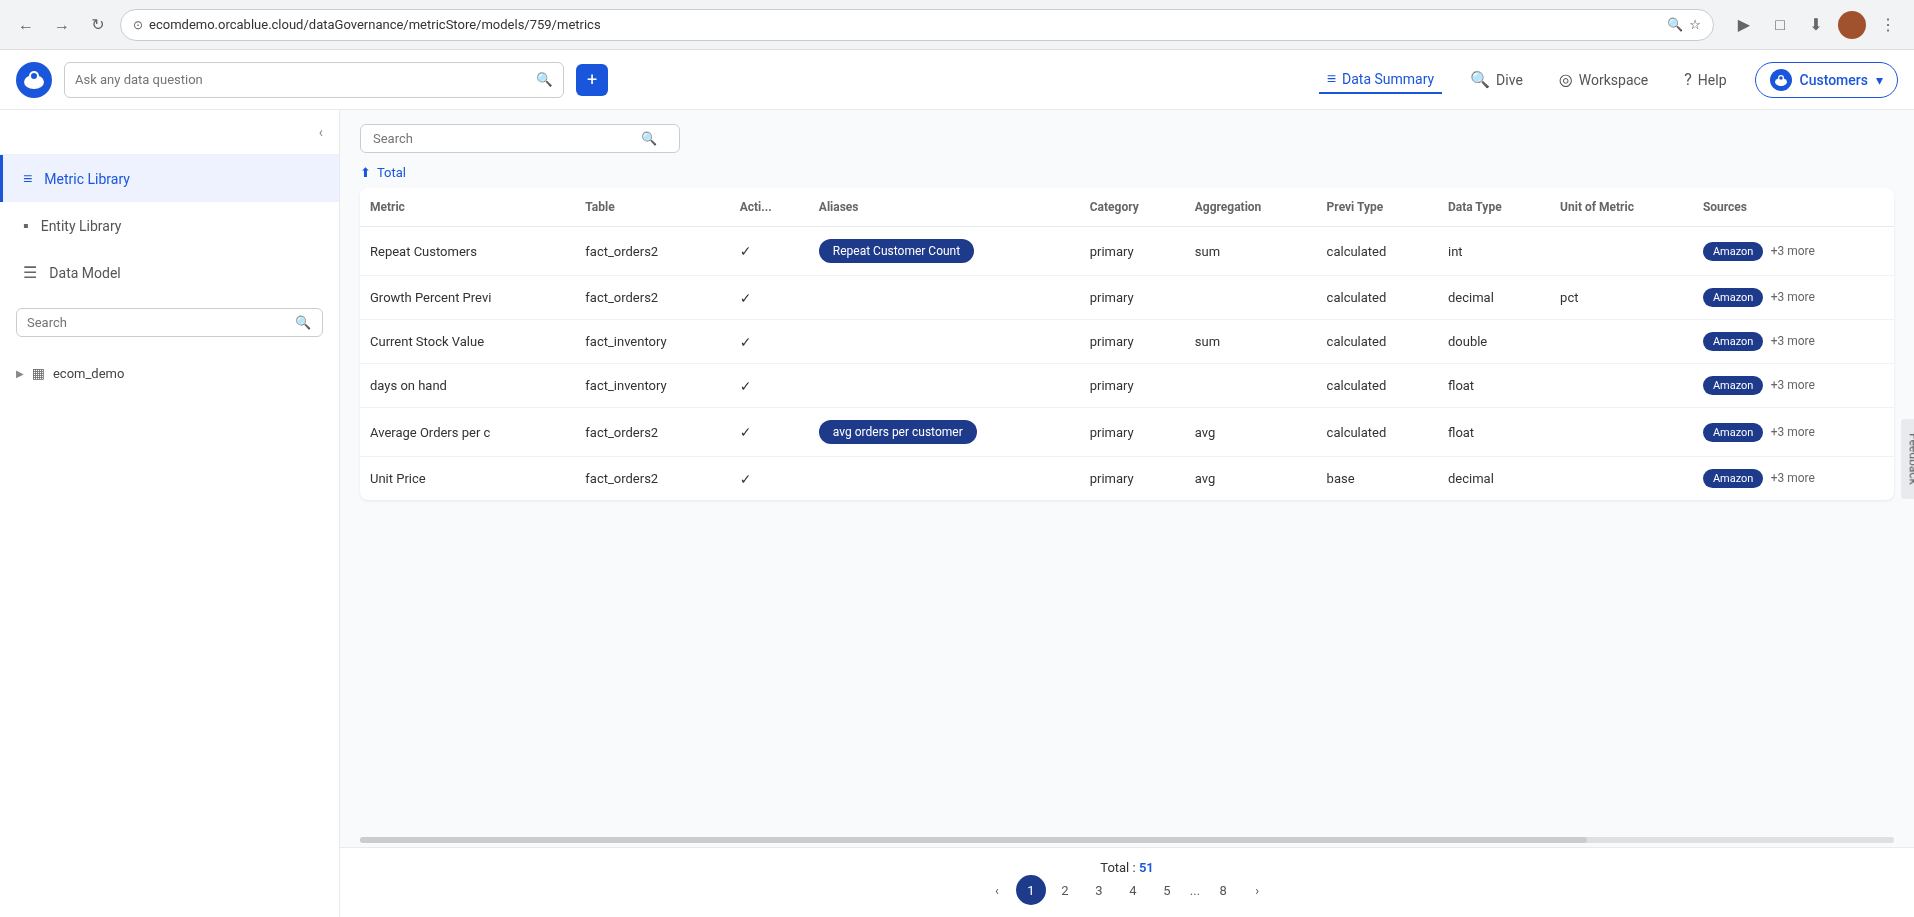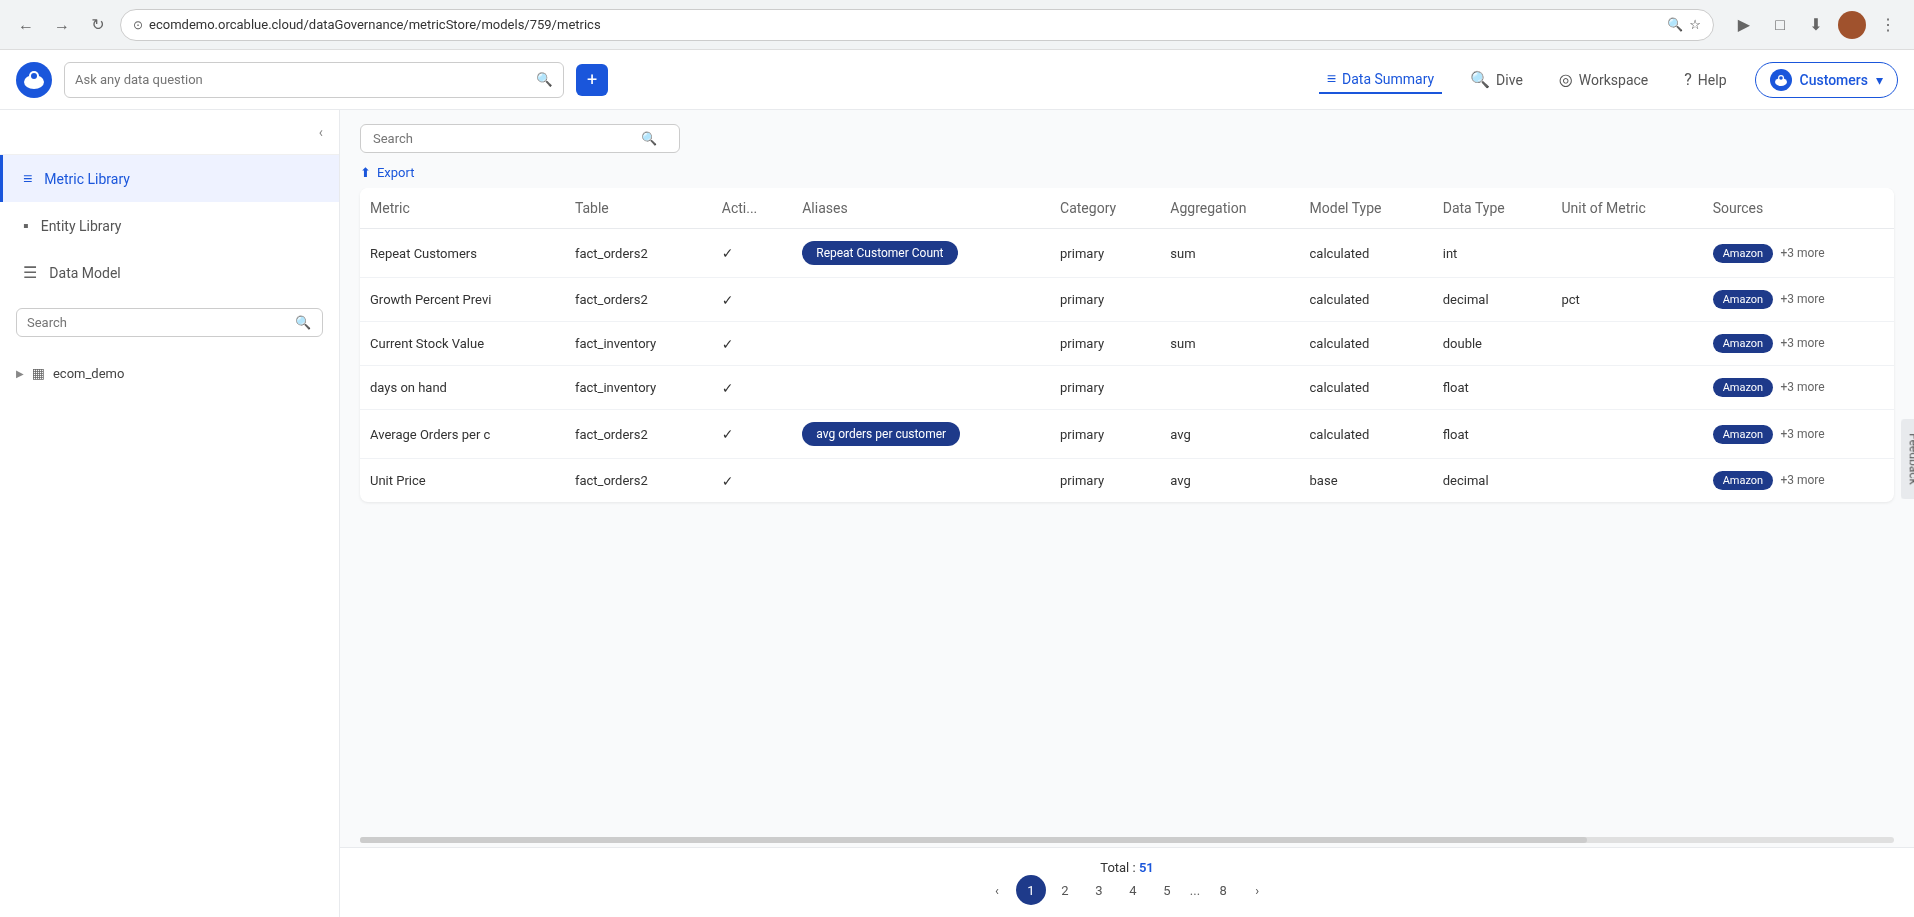--- a/index.html
+++ b/index.html
@@ -180,21 +180,21 @@
       width: 100%;
       border-collapse: collapse;
       background: white;
       border-radius: 8px;
       overflow: hidden;
       box-shadow: 0 1px 3px rgba(0,0,0,0.08);
     }
     thead tr { border-bottom: 1px solid #e8eaed; }
     th {
       padding: 12px 10px; text-align: left;
-      font-size: 14px; font-weight: 400; color: #666;
+      font-size: 12px; font-weight: 700; color: #666;
       background: white; white-space: nowrap;
     }
     td {
       padding: 12px 10px;
       font-size: 13px; color: #333;
       border-bottom: 1px solid #f0f2f5;
       white-space: nowrap;
     }
     tr:last-child td { border-bottom: none; }
     .alias-badge {
@@ -371,35 +371,35 @@
     <div class="content-search-bar">
       <div class="content-search">
         <input type="text" placeholder="Search" style="">
         <span>🔍</span>
       </div>
     </div>
 
     <div class="export-row">
       <button class="export-btn">
         <span>⬆</span>
-        <span>Export</span>
+        <span>Total</span>
       </button>
     </div>
 
     <div class="table-wrapper">
       <table>
         <thead>
           <tr>
             <th>Metric</th>
             <th>Table</th>
             <th>Acti...</th>
             <th>Aliases</th>
             <th>Category</th>
             <th>Aggregation</th>
-            <th>Model Type</th>
+            <th>Previ Type</th>
             <th>Data Type</th>
             <th>Unit of Metric</th>
             <th>Sources</th>
           </tr>
         </thead>
         <tbody id="table-body">
         <tr>
     <td>Repeat Customers</td>
     <td>fact_orders2</td>
     <td><span class="check-mark">✓</span></td>

